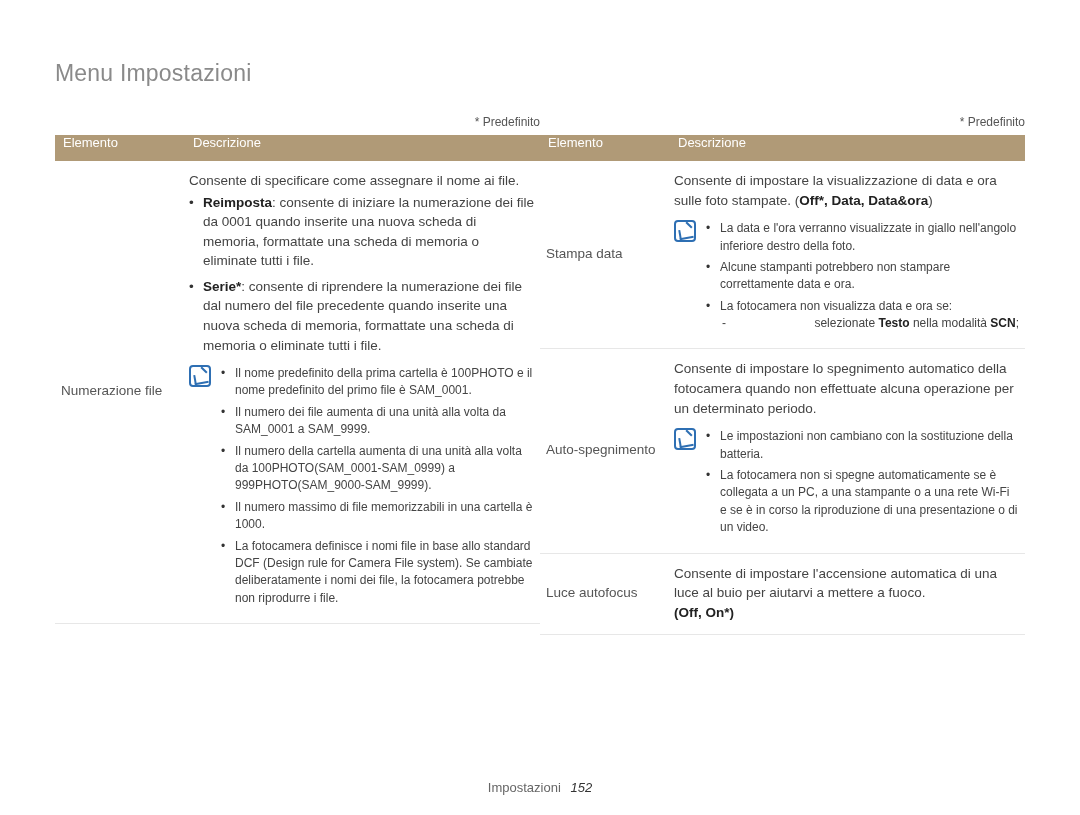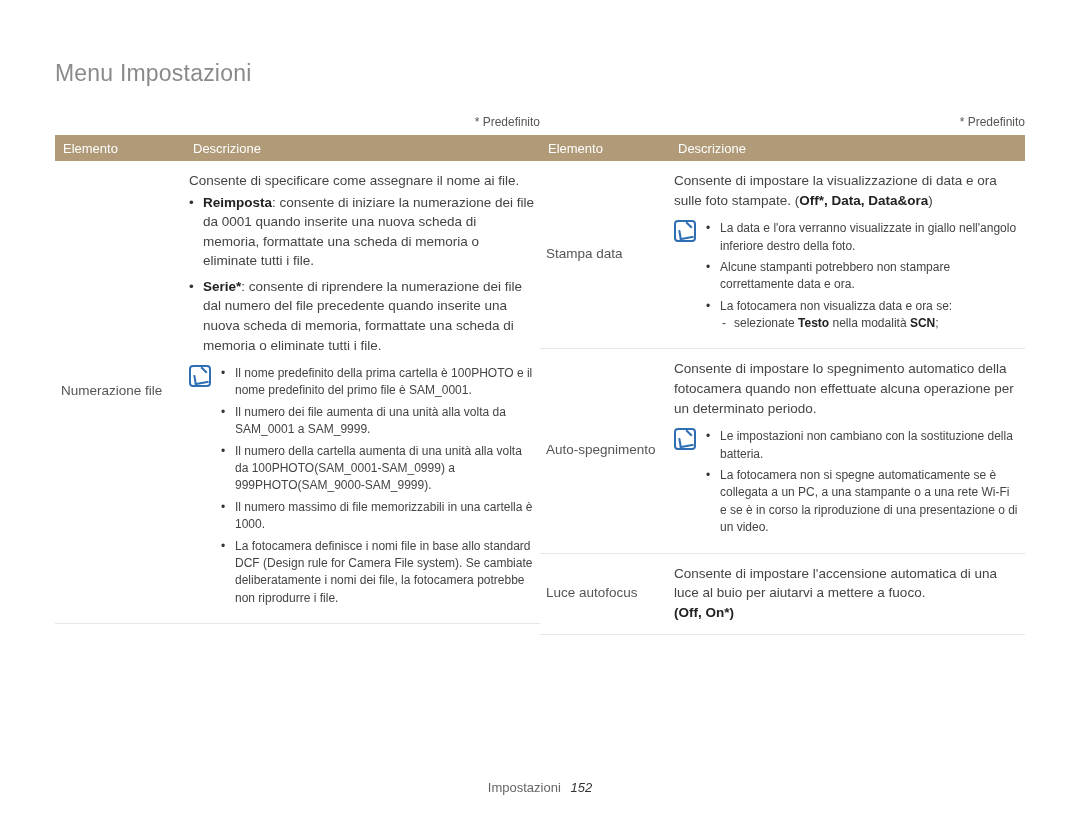--- a/index.html
+++ b/index.html
@@ -29,21 +29,20 @@
     font-size: 12px;
     color: #555;
     margin-bottom: 6px;
   }
   .table-head {
     display: flex;
     background: #b09a77;
     color: #fff;
     font-size: 13px;
     height: 26px;
-    align-items: center;
   }
   .th-el { width: 132px; padding-left: 8px; }
   .th-desc { flex: 1; padding-left: 6px; }
   .row {
     display: flex;
     border-bottom: 1px solid #e7e7e7;
     padding: 10px 6px 12px 6px;
     font-size: 13.5px;
     line-height: 1.45;
   }
@@ -60,21 +59,21 @@
   ul.b { list-style: none; padding-left: 14px; margin-top: 2px; }
   ul.b > li { position: relative; margin-bottom: 6px; }
   ul.b > li::before {
     content: "•";
     position: absolute;
     left: -14px;
     top: 0;
     color: #333;
   }
   ul.dash { list-style: none; padding-left: 14px; }
-  ul.dash > li { position: relative; margin-bottom: 2px; }
+  ul.dash > li { position: relative; margin-bottom: 2px; text-align: right; }
   ul.dash > li::before {
     content: "-";
     position: absolute;
     left: -12px;
     top: 0;
   }
   .note-box {
     display: flex;
     align-items: flex-start;
     gap: 10px;

